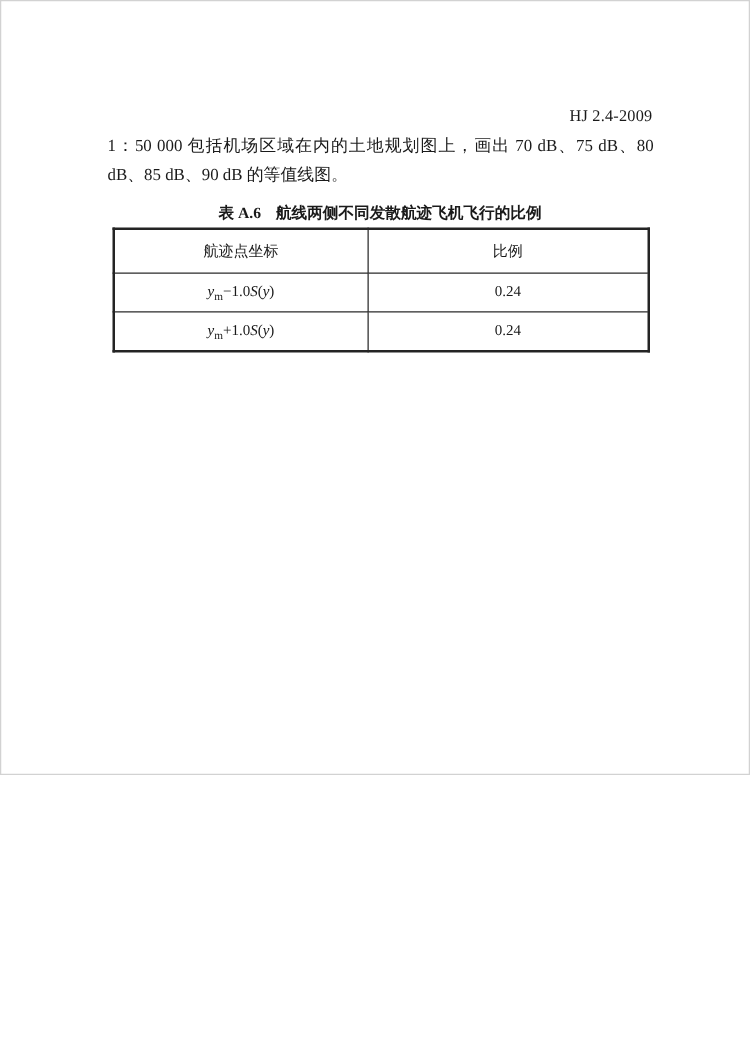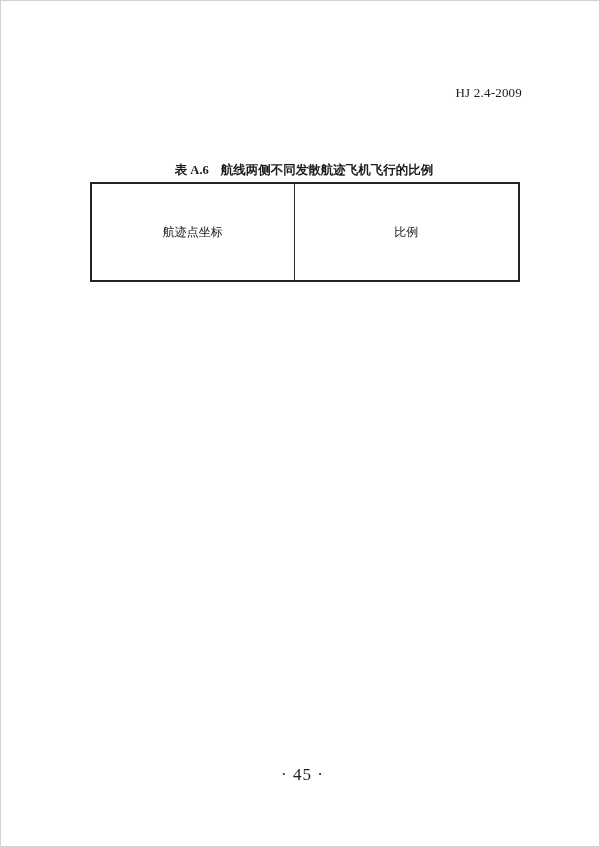--- a/index.html
+++ b/index.html
@@ -3,21 +3,21 @@
 <meta charset="utf-8">
 <style>
   html, body {
     margin: 0;
     padding: 0;
     background: #ffffff;
   }
   .page {
     position: relative;
     width: 600px;
-    height: 847px;
+    height: 620px;
     background: #ffffff;
     border: 1px solid #d2d2d2;
     box-sizing: border-box;
     font-family: "Liberation Serif", "DejaVu Serif", serif;
     color: #1a1a1a;
     overflow: hidden;
   }
   .doc-header {
     position: absolute;
     top: 84px;
@@ -84,38 +84,51 @@
     letter-spacing: 1px;
   }
 </style>
 </head>
 <body>
 
 <div class="page">
 
   <div class="doc-header">HJ 2.4-2009</div>
 
+  <div class="body-paragraph">1：50 000 包括机场区域在内的土地规划图上，画出 70 dB、75 dB、80 dB、85 dB、90 dB 的等值线图。</div>
 
   <div class="table-caption">
     <span class="cap-label">表 A.6</span><span>航线两侧不同发散航迹飞机飞行的比例</span>
   </div>
 
   <table class="data-table">
     <colgroup>
       <col style="width:203px">
       <col style="width:225px">
     </colgroup>
     <tbody>
       <tr>
         <th>航迹点坐标</th>
         <th>比例</th>
       </tr>
 
 
+      <tr>
+        <td>
+          <span class="math"><i>y</i><sub>m</sub><span>−1.0</span><i>S</i><span>(</span><i>y</i><span>)</span></span>
+        </td>
+        <td>0.24</td>
+      </tr>
 
 
+      <tr>
+        <td>
+          <span class="math"><i>y</i><sub>m</sub><span>+1.0</span><i>S</i><span>(</span><i>y</i><span>)</span></span>
+        </td>
+        <td>0.24</td>
+      </tr>
 
     </tbody>
   </table>
 
   <div class="page-number">· 45 ·</div>
 
 </div>
 
 </body></html>

